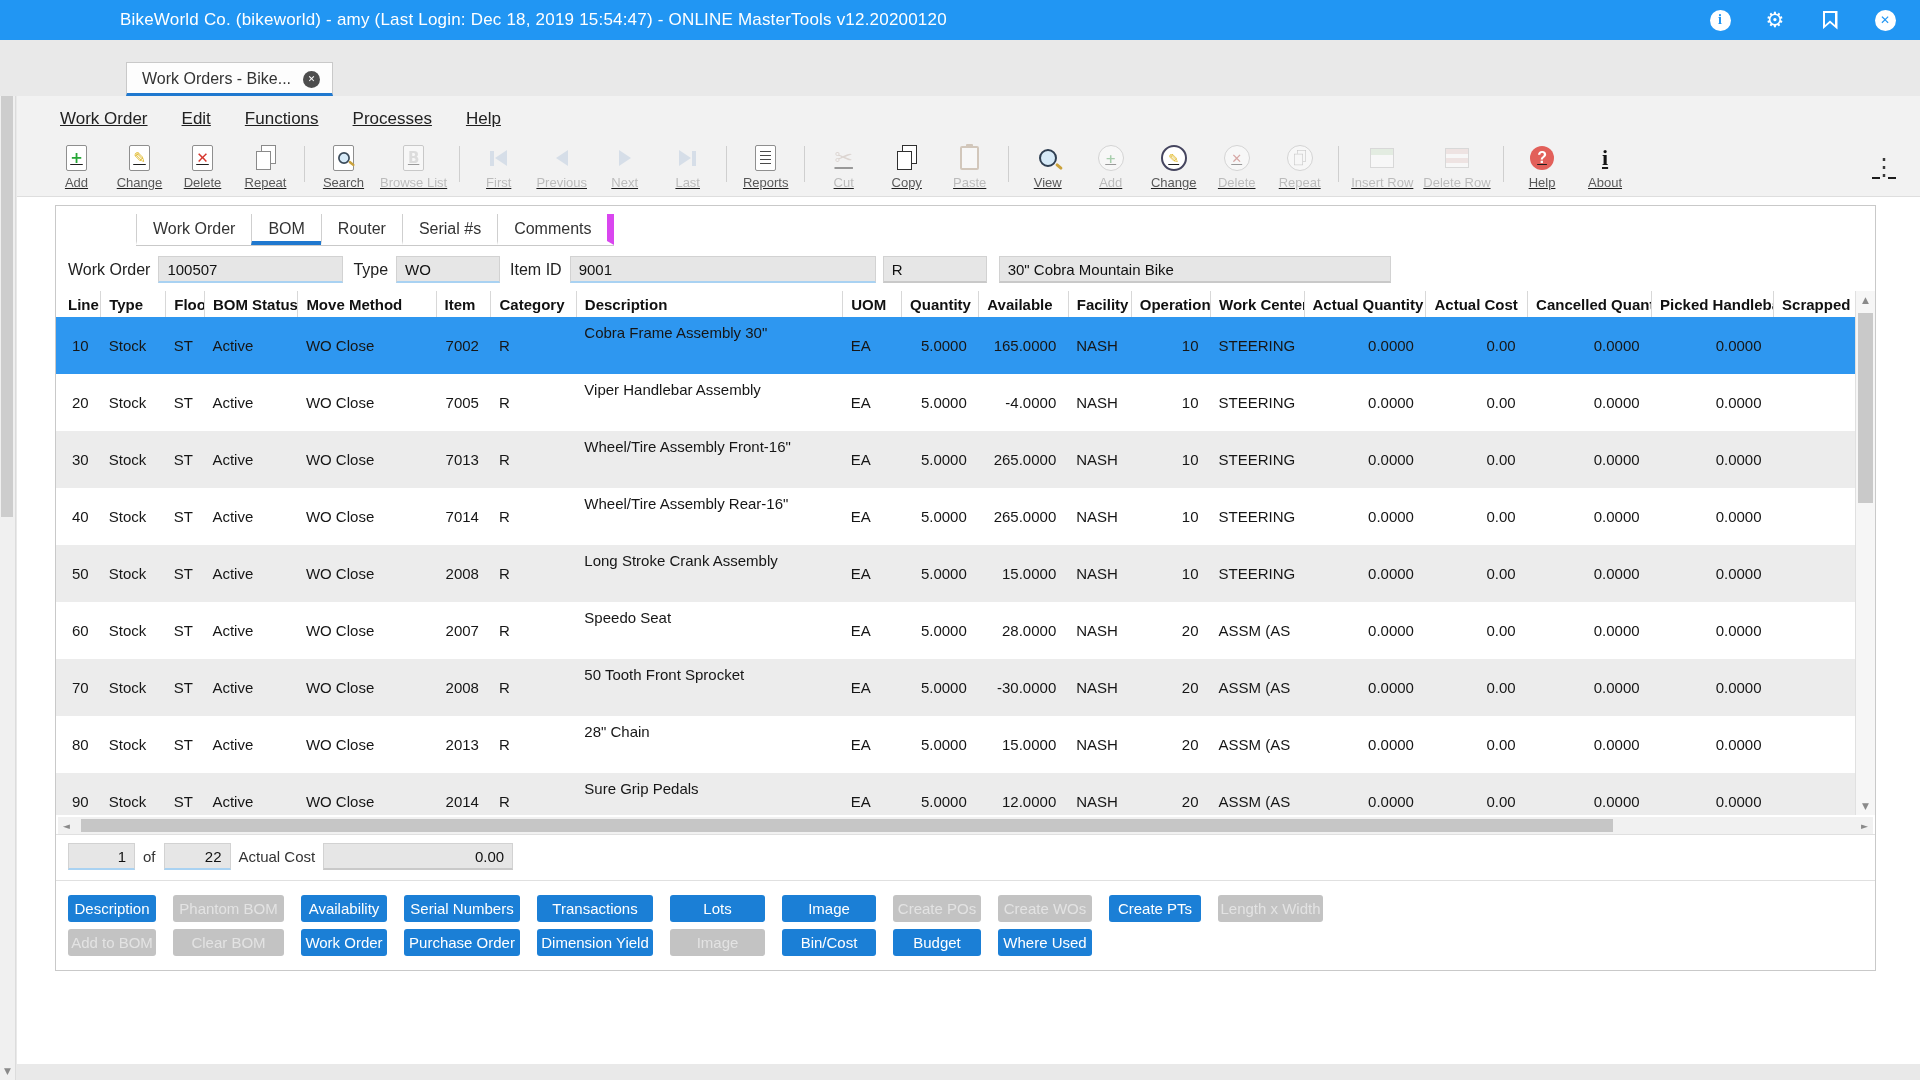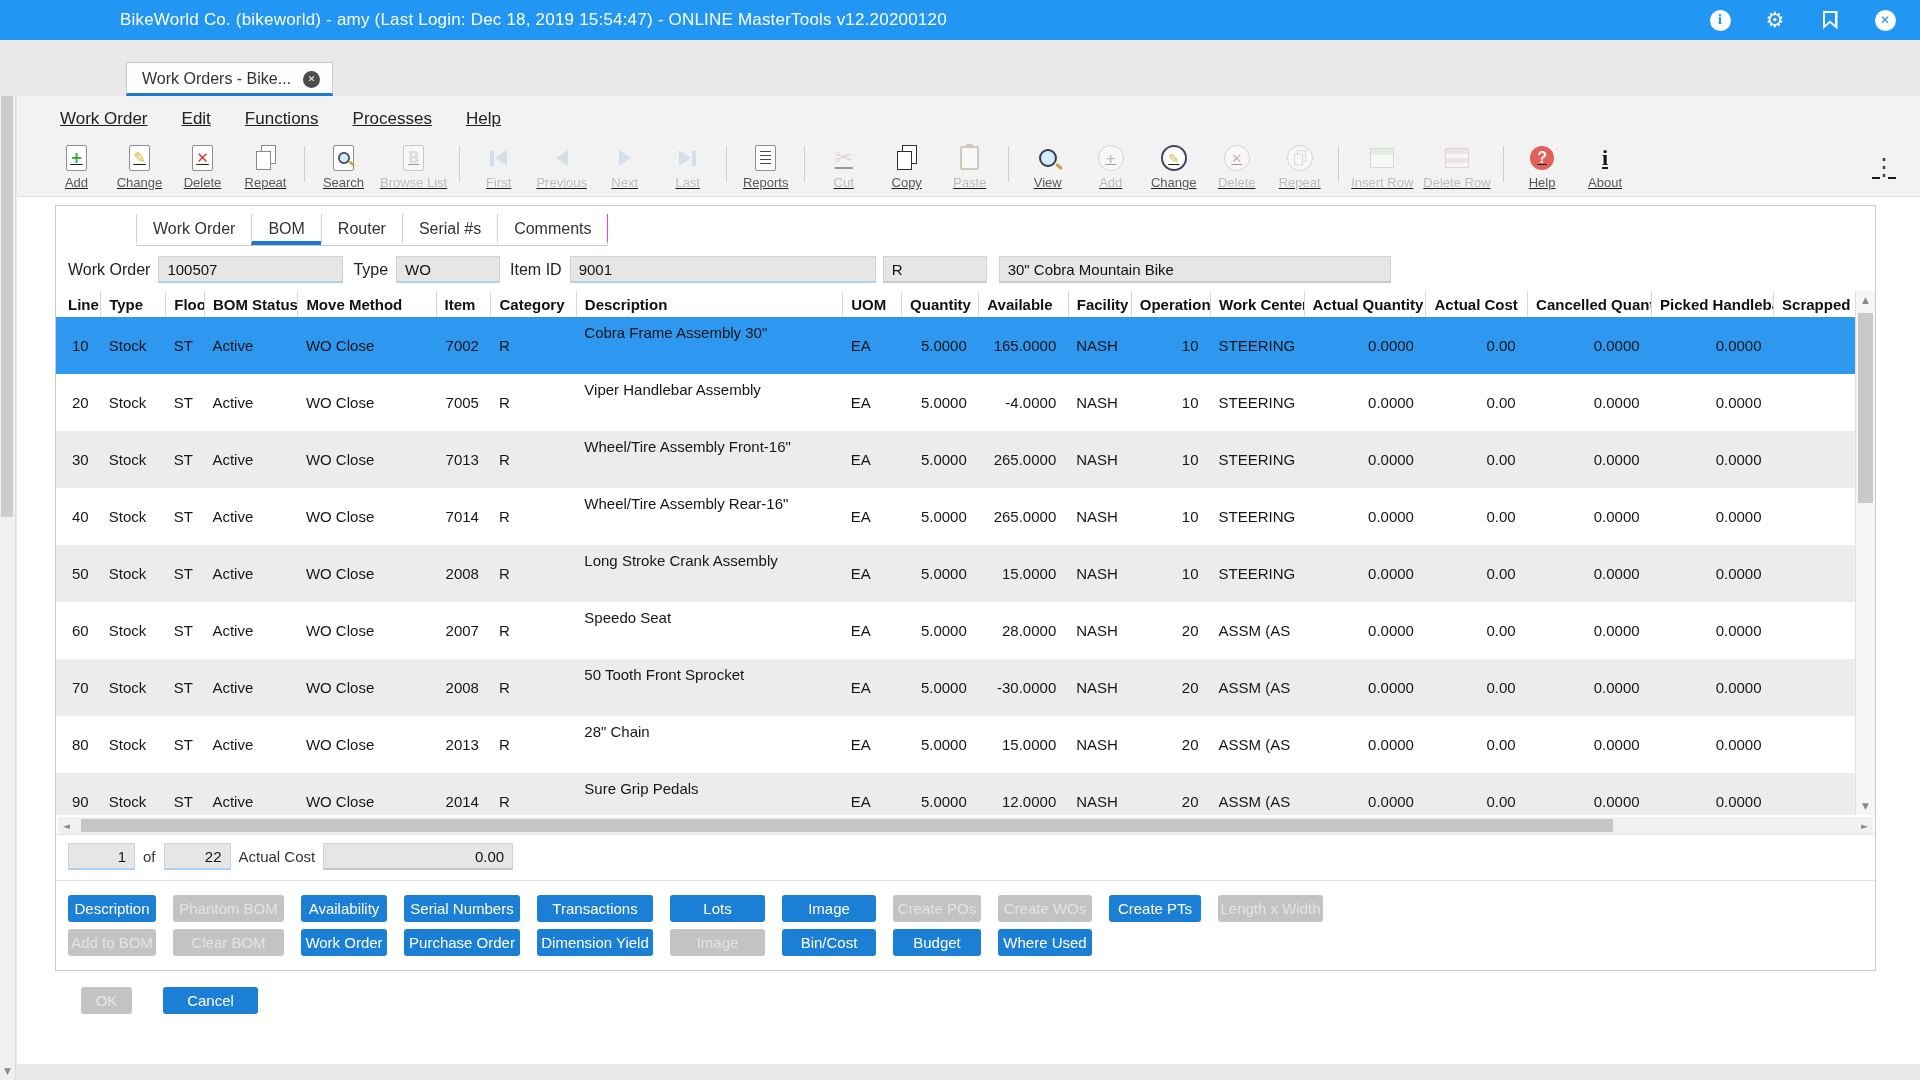--- a/index.html
+++ b/index.html
@@ -80,21 +80,21 @@
   .gi-green{background:linear-gradient(#c9e7c2 0 6px,#fff 0);}
   .gi-red{background:repeating-linear-gradient(#f2cdc9 0 5px,#fff 5px 9px);}
   .helpc{width:24px;height:24px;border-radius:50%;background:#e2605a;color:#fff;font-weight:bold;font-size:16px;
          display:inline-flex;align-items:center;justify-content:center;}
   .infoi{font-family:"Liberation Serif","DejaVu Serif",serif;font-weight:bold;font-size:22px;color:#141414;line-height:1;}
   
   .card { margin:8px 44px 0 38px; background:#fff; border:1px solid #c9c9c9; }
   .subtabs { display:inline-flex; margin:8px 0 0 80px; border-bottom:1px solid #c9c9c9; }
   .subtab { padding:6px 16px 3px; font-size:16px; color:#333; border-left:1px solid #cfcfcf;
             border-bottom:4px solid transparent; cursor:pointer; white-space:nowrap; }
-  .subtab:last-child { border-right:1px solid #d946ef; }
+  .subtab:last-child { border-right:7px solid #d946ef; }
   .subtab.active { border-bottom-color:#1f78cf; }
   
   .formrow { display:flex; align-items:center; margin:10px 16px 8px 12px; }
   .flbl { font-size:16px; color:#222; margin-right:8px; white-space:nowrap; }
   .fld { background:#e6e6e6; border:1px solid #d2d2d2; border-bottom:2px solid #a9d2f2; height:27px;
          font-size:15px; padding:0 8px; font-family:inherit; color:#111; }
   .fld.ro { border-bottom:2px solid #c9c9c9; }
   .w-wo{width:185px; margin-right:10px;} .w-type{width:104px; margin-right:10px;}
   .w-item{width:306px;} .w-cat{width:104px; margin-left:7px;} .w-desc{width:392px; margin-left:12px;}
   
@@ -657,17 +657,13 @@
         <button class="abtn">Work Order</button>
         <button class="abtn">Purchase Order</button>
         <button class="abtn">Dimension Yield</button>
         <button class="abtn dis">Image</button>
         <button class="abtn">Bin/Cost</button>
         <button class="abtn">Budget</button>
         <button class="abtn">Where Used</button>
       </div>
   </div>
 
-  <div class="dialogrow">
-    <button class="btn ok">OK</button>
-    <button class="btn cancel">Cancel</button>
-  </div>
 </div>
 
 </body></html>

